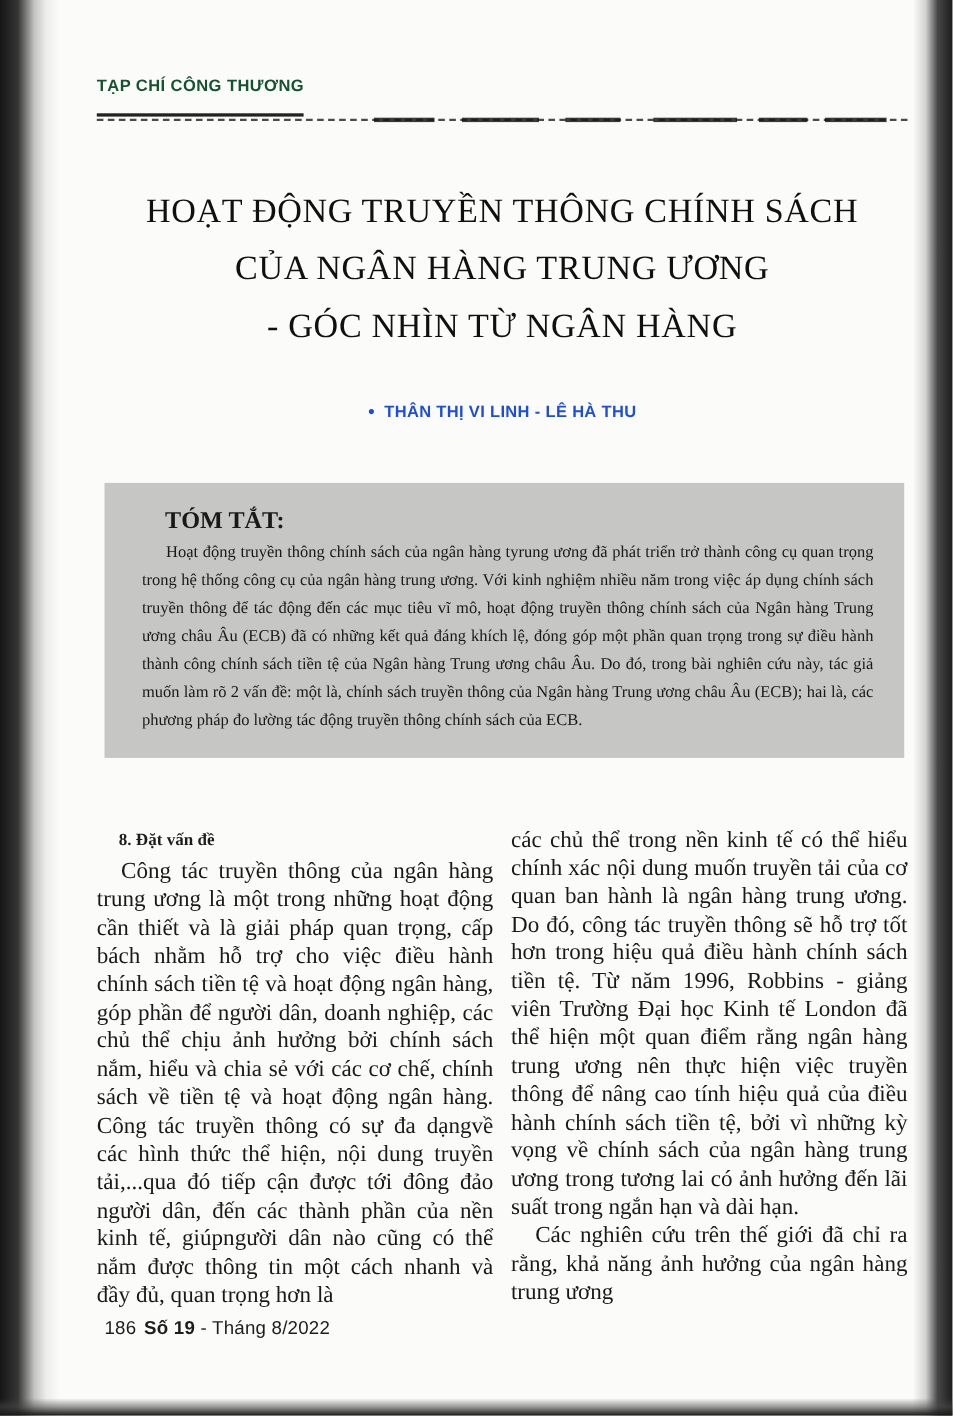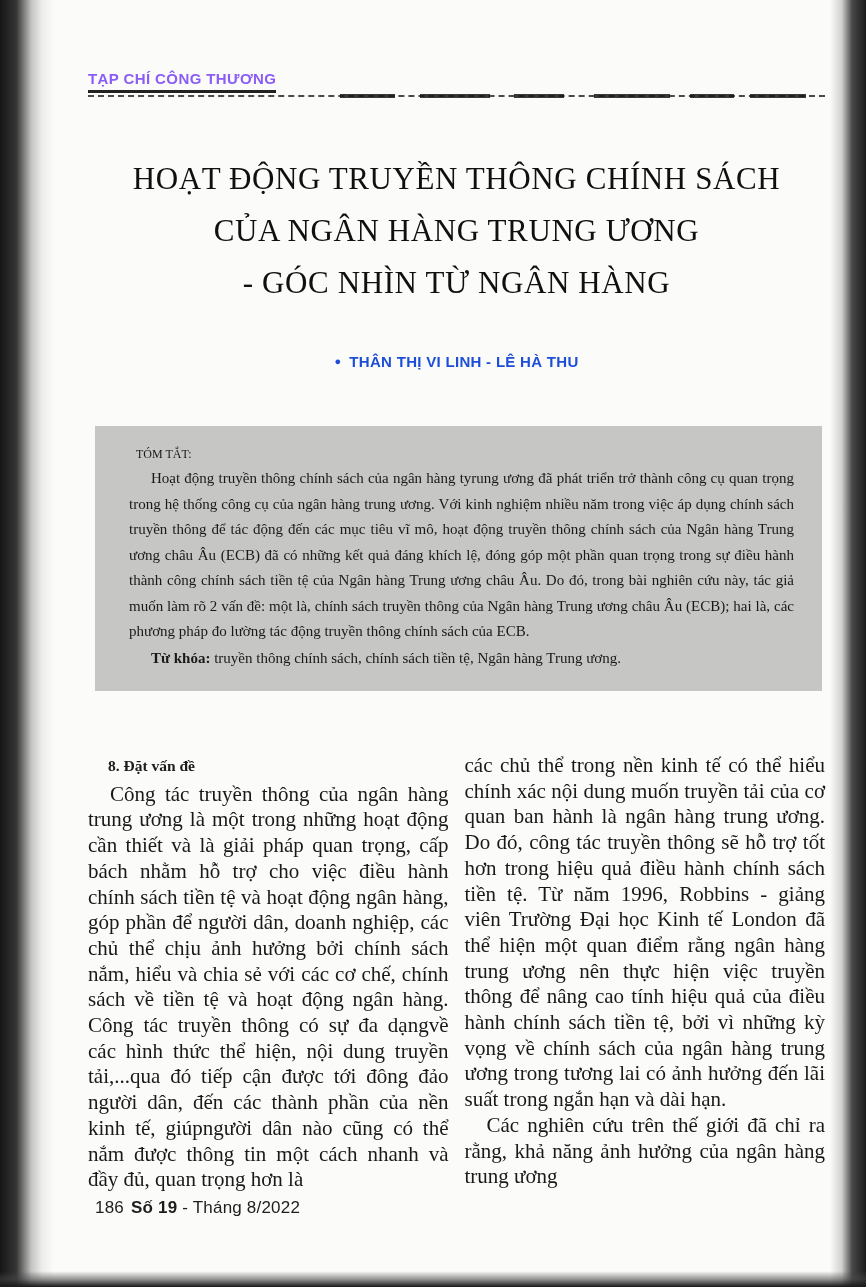--- a/index.html
+++ b/index.html
@@ -21,23 +21,23 @@
   }
 
   
   .journal-header-row { margin-top: 70px; }
   .journal-name {
     display: inline-block;
     font-family: "Liberation Sans", sans-serif;
     font-weight: 700;
     font-size: 15px;
     letter-spacing: 0.4px;
-    color: #8b5cf6;
+    color: #14532d;
     border-bottom: 3px solid #222;
-    padding-bottom: 3px;
+    padding-bottom: 16px;
   }
   .header-rule {
     position: relative;
     margin-top: 2px;
     border-top: 2px dashed #4a4a4a;
     height: 6px;
     width: 100%;
   }
   .header-rule .blot {
     position: absolute;
@@ -88,23 +88,23 @@
     margin-top: 56px;
     margin-left: 7px;
     width: 727px;
     background: #c6c6c4;
     padding: 21px 28px 20px 34px;
     font-family: "Liberation Serif", serif;
     font-size: 15px;
     color: #191919;
   }
   .abs-heading {
-    font-weight: 400;
-    font-size: 12px;
-    margin: 0 0 4px 7px;
+    font-weight: 700;
+    font-size: 22px;
+    margin: 0 0 4px 21px;
   }
   .abs-body {
     margin: 0;
     text-align: justify;
     text-indent: 22px;
     line-height: 25.5px;
   }
   .abs-keywords {
     margin: 1px 0 0 0;
     text-indent: 22px;
@@ -198,24 +198,20 @@
       <span class="title-line">- GÓC NHÌN TỪ NGÂN HÀNG</span>
     </h1>
 
     <div class="authors">
       <span class="bullet">●</span><span>THÂN THỊ VI LINH - LÊ HÀ THU</span>
     </div>
 
     <div class="abstract">
       <div class="abs-heading">TÓM TẮT:</div>
       <p class="abs-body">Hoạt động truyền thông chính sách của ngân hàng tyrung ương đã phát triển trở thành công cụ quan trọng trong hệ thống công cụ của ngân hàng trung ương. Với kinh nghiệm nhiều năm trong việc áp dụng chính sách truyền thông để tác động đến các mục tiêu vĩ mô, hoạt động truyền thông chính sách của Ngân hàng Trung ương châu Âu (ECB) đã có những kết quả đáng khích lệ, đóng góp một phần quan trọng trong sự điều hành thành công chính sách tiền tệ của Ngân hàng Trung ương châu Âu. Do đó, trong bài nghiên cứu này, tác giả muốn làm rõ 2 vấn đề: một là, chính sách truyền thông của Ngân hàng Trung ương châu Âu (ECB); hai là, các phương pháp đo lường tác động truyền thông chính sách của ECB.</p>
-      <p class="abs-keywords">
-        <span class="kw-label">Từ khóa:</span>
-        <span>truyền thông chính sách, chính sách tiền tệ, Ngân hàng Trung ương.</span>
-      </p>
     </div>
 
     <div class="columns">
       <div class="col">
         <div class="sec-heading">8. Đặt vấn đề</div>
         <p class="body-p indent">Công tác truyền thông của ngân hàng trung ương là một trong những hoạt động cần thiết và là giải pháp quan trọng, cấp bách nhằm hỗ trợ cho việc điều hành chính sách tiền tệ và hoạt động ngân hàng, góp phần để người dân, doanh nghiệp, các chủ thể chịu ảnh hưởng bởi chính sách nắm, hiểu và chia sẻ với các cơ chế, chính sách về tiền tệ và hoạt động ngân hàng. Công tác truyền thông có sự đa dạngvề các hình thức thể hiện, nội dung truyền tải,...qua đó tiếp cận được tới đông đảo người dân, đến các thành phần của nền kinh tế, giúpngười dân nào cũng có thể nắm được thông tin một cách nhanh và đầy đủ, quan trọng hơn là</p>
       </div>
       <div class="col">
         <p class="body-p">các chủ thể trong nền kinh tế có thể hiểu chính xác nội dung muốn truyền tải của cơ quan ban hành là ngân hàng trung ương. Do đó, công tác truyền thông sẽ hỗ trợ tốt hơn trong hiệu quả điều hành chính sách tiền tệ. Từ năm 1996, Robbins - giảng viên Trường Đại học Kinh tế London đã thể hiện một quan điểm rằng ngân hàng trung ương nên thực hiện việc truyền thông để nâng cao tính hiệu quả của điều hành chính sách tiền tệ, bởi vì những kỳ vọng về chính sách của ngân hàng trung ương trong tương lai có ảnh hưởng đến lãi suất trong ngắn hạn và dài hạn.</p>
         <p class="body-p indent">Các nghiên cứu trên thế giới đã chỉ ra rằng, khả năng ảnh hưởng của ngân hàng trung ương</p>

